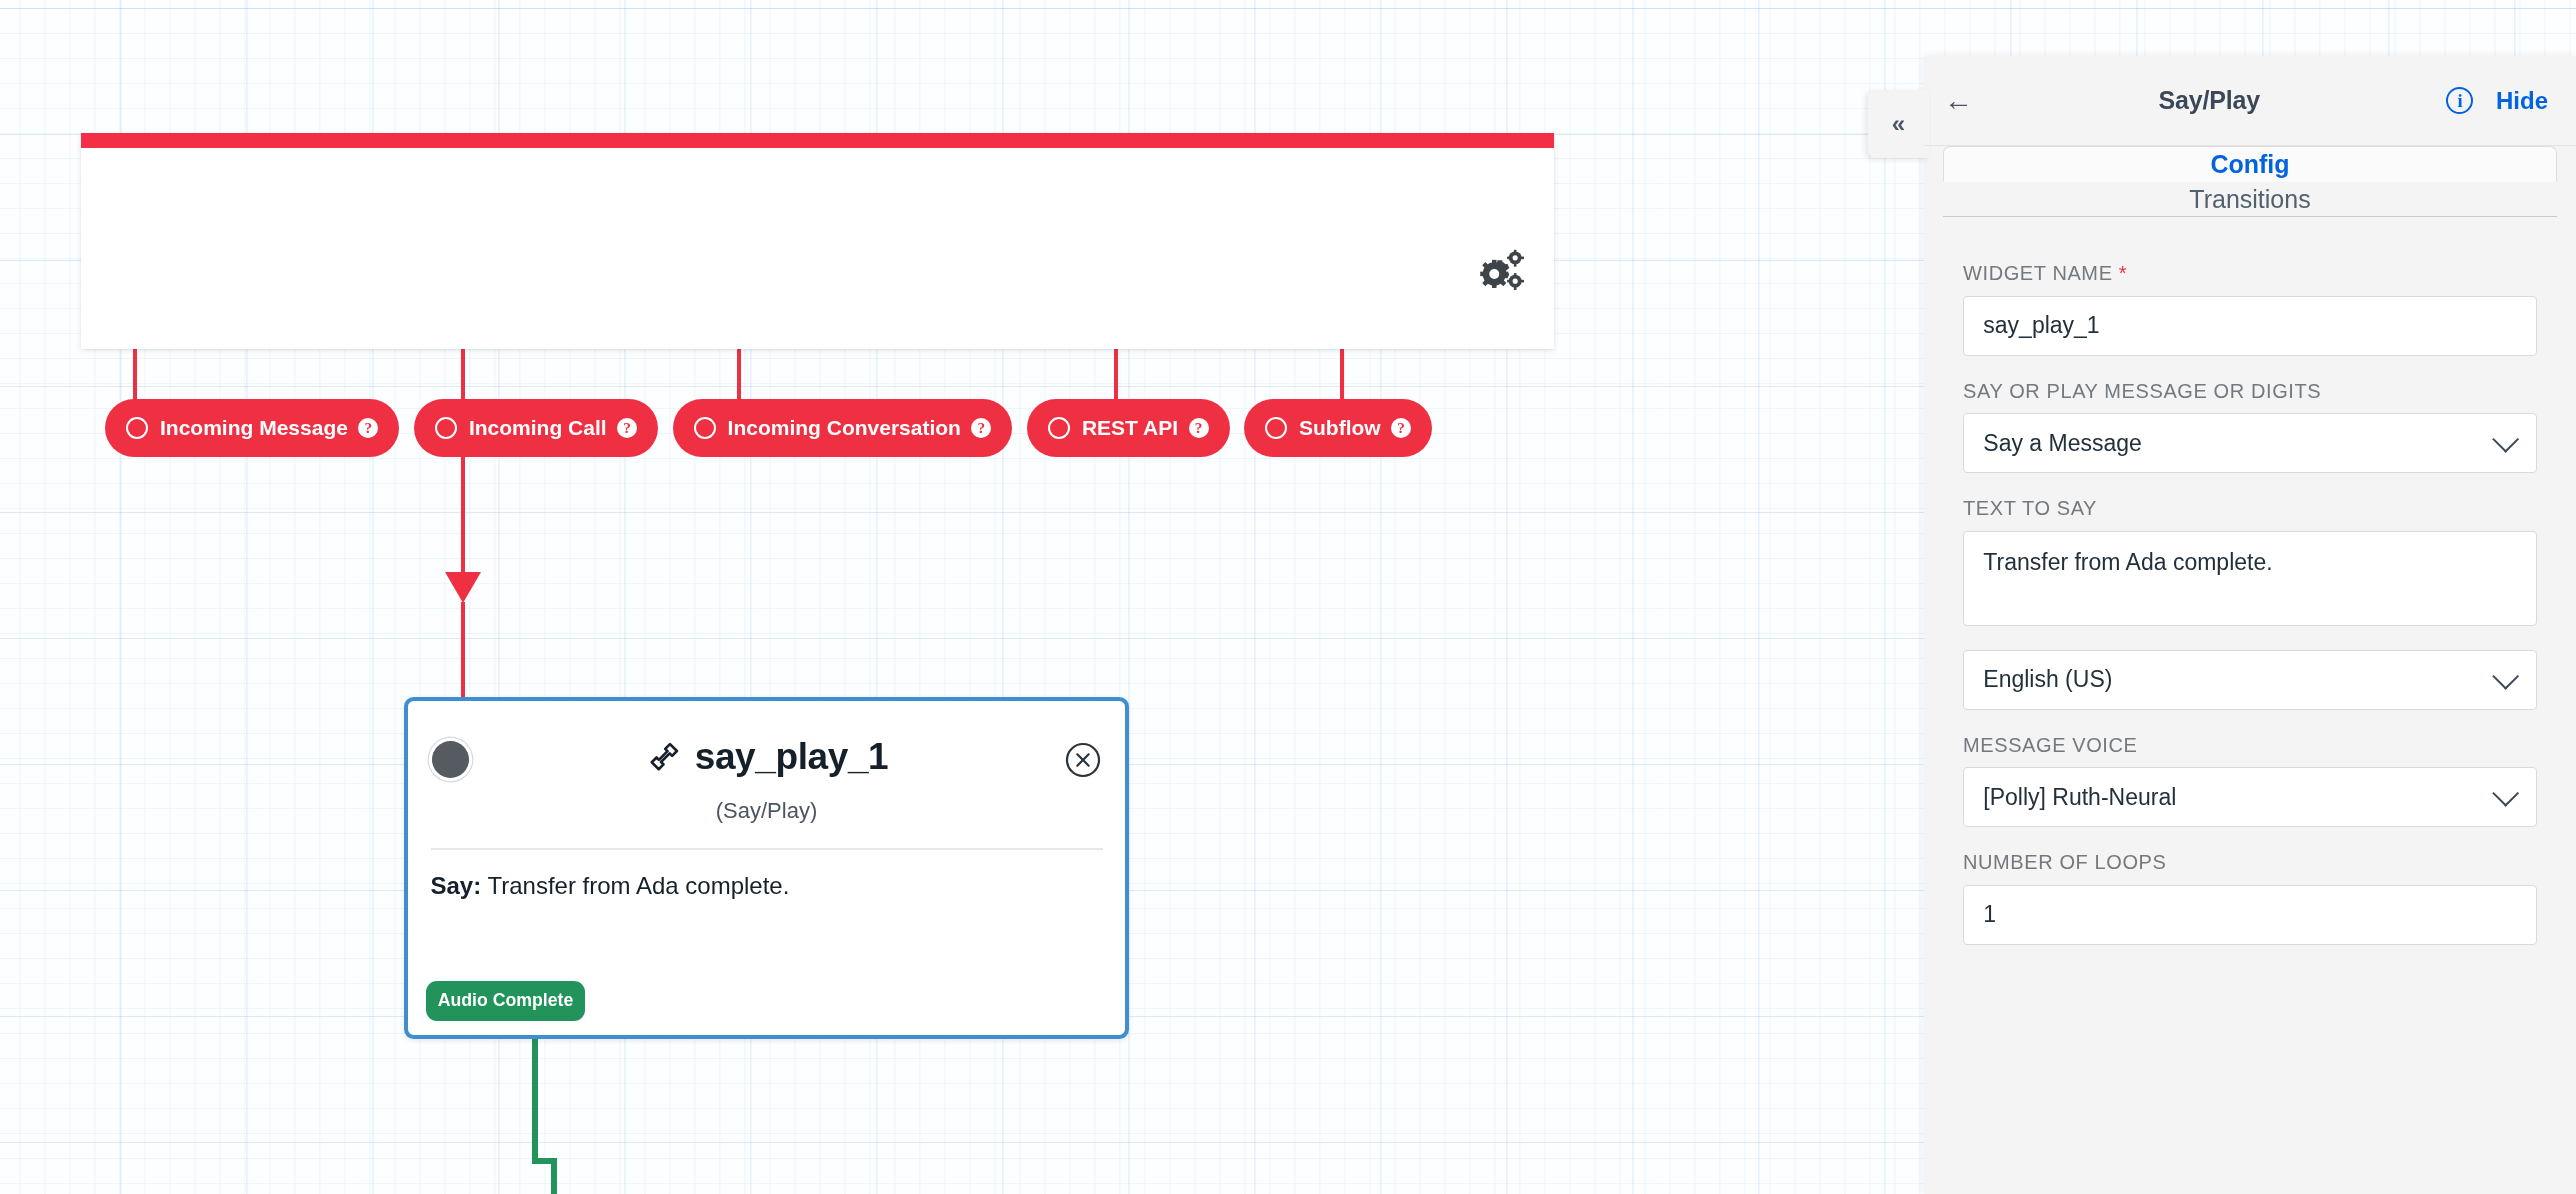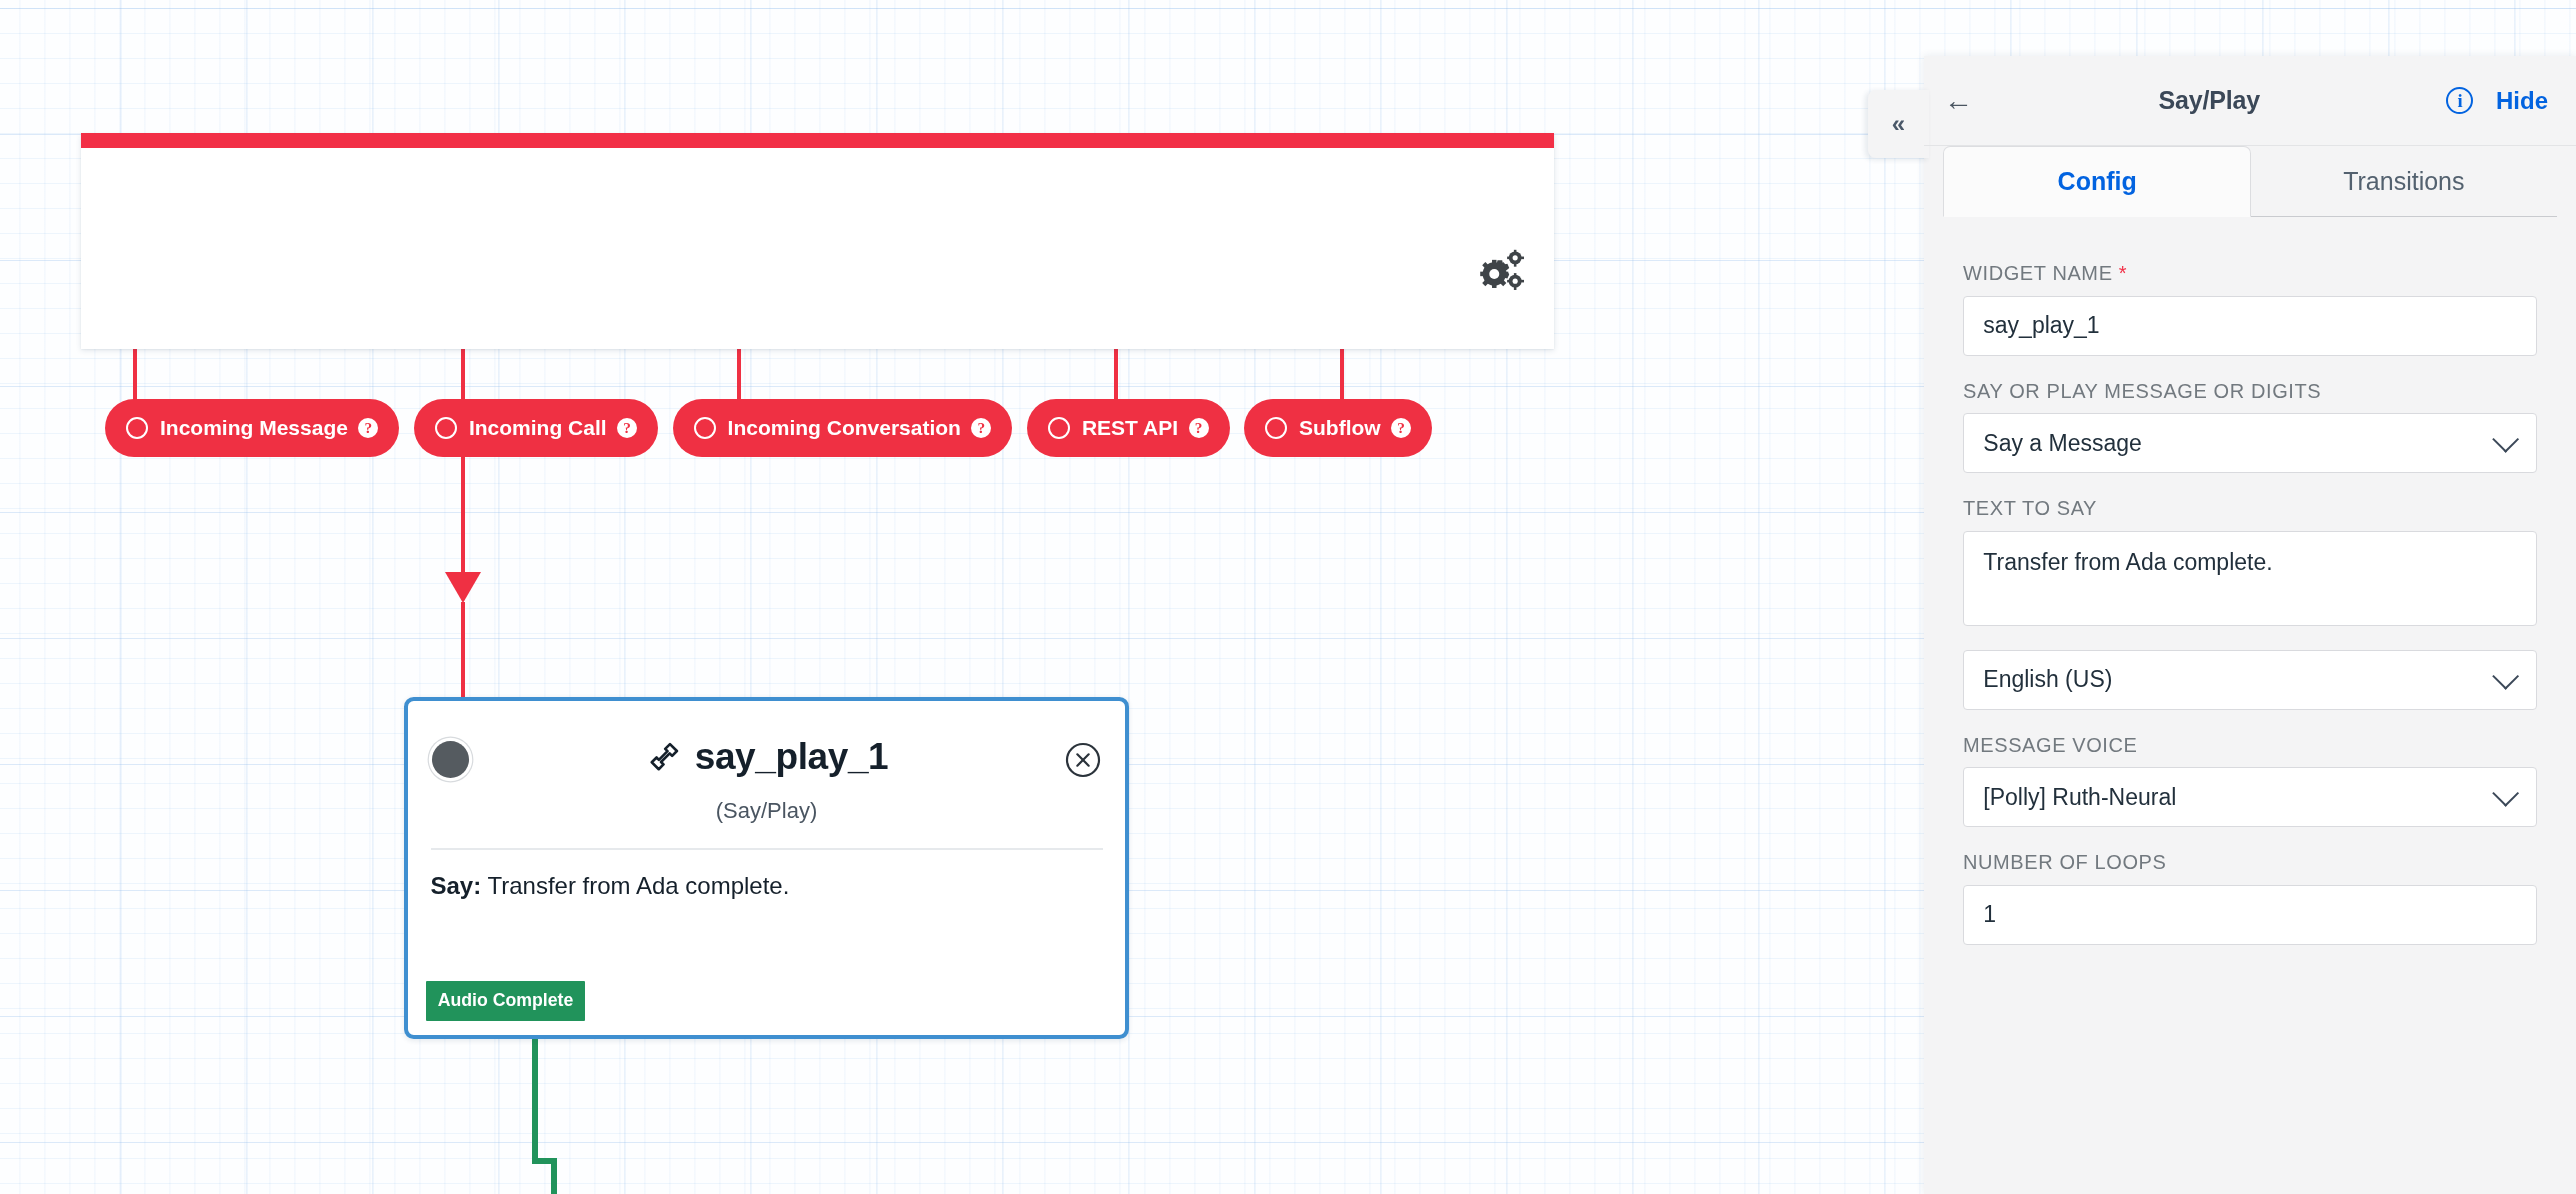--- a/index.html
+++ b/index.html
@@ -137,21 +137,21 @@
   #node-body {
     position: absolute; left: 22.5px; top: 171px;
     font-size: 24px; color: #15202b;
   }
   #node-body b { font-weight: 700; }
   #audio-complete-badge {
     position: absolute; left: 17.7px; top: 280px;
     background: #21935b; color: #ffffff;
     font-size: 17.7px; font-weight: 600;
     padding: 8.9px 12px 9.7px 12px;
-    border-radius: 1px;
+    border-radius: 11px;
     z-index: 5;
     white-space: nowrap;
   }
   #close-icon-wrap {
     position: absolute; right: 22.5px; top: 39px;
     width: 40px; height: 40px; cursor: pointer;
   }
   
   .green-seg { position: absolute; background: #21935b; }
 
@@ -192,21 +192,21 @@
     width: 61px; height: 68px;
     background: #f4f4f5;
     border-radius: 8px 0 0 8px;
     display: flex; align-items: center; justify-content: center;
     color: #4a5869; font-size: 24px; font-weight: 700;
     box-shadow: -2.4px 1.6px 4.8px rgba(30,60,90,0.10);
     cursor: pointer;
   }
   #panel-tabs {
     position: absolute; left: 0; top: 90px; width: 100%; height: 71px;
-    display: flex; padding: 0 19.3px;
+    display: flex; padding: 0 19.3px; flex-direction: column;
   }
   .panel-tab {
     flex: 1; display: flex; align-items: center; justify-content: center;
     font-size: 25px; cursor: pointer;
   }
   .panel-tab.active {
     color: #0263e0; font-weight: 600;
     background: #fbfbfb;
     border: 0.8px solid #dcdde0; border-bottom: 0.8px solid #fbfbfb;
     border-radius: 7.2px 7.2px 0 0;

